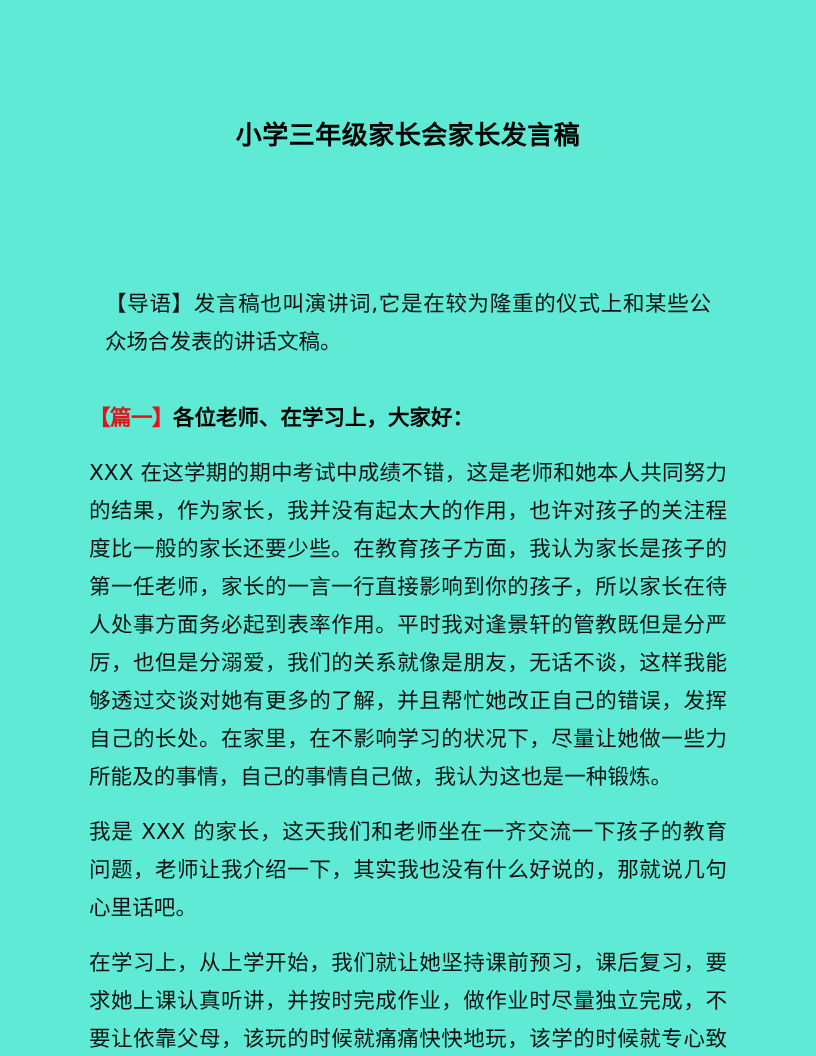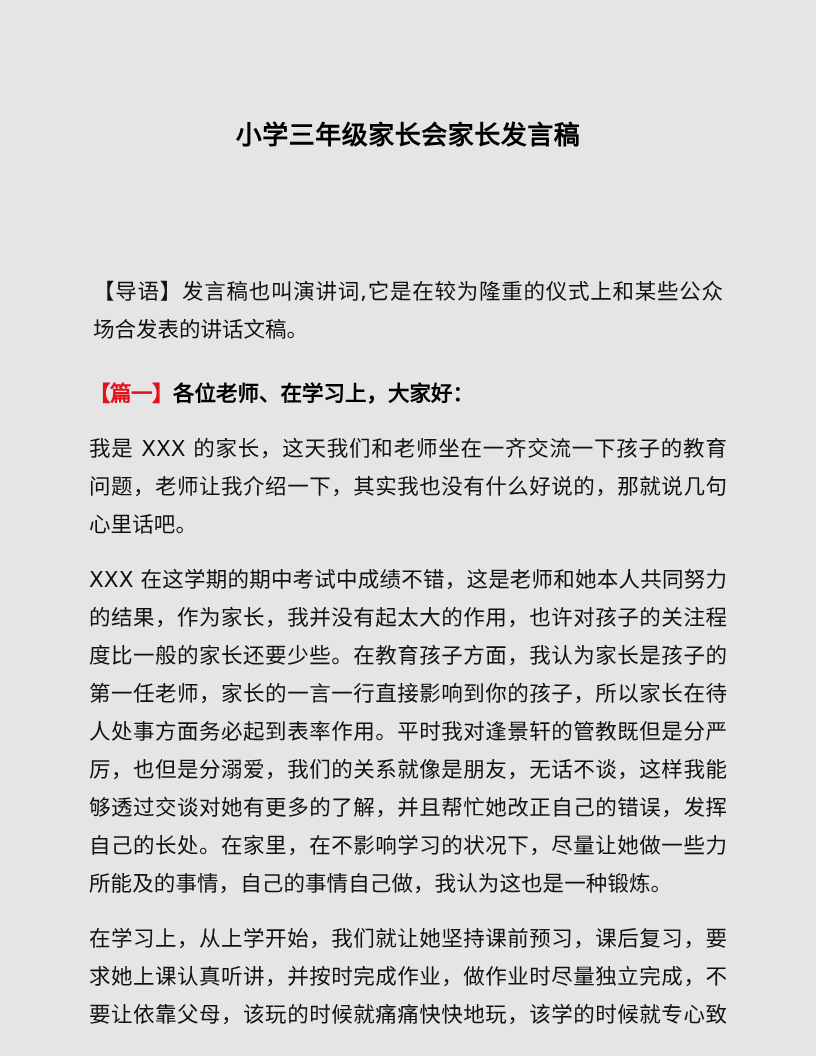--- a/index.html
+++ b/index.html
@@ -14,21 +14,21 @@
     overflow: hidden;
     font-family: "DejaVu Sans", "Liberation Sans", sans-serif;
     color: #000000;
     -webkit-font-smoothing: antialiased;
   }
 
   .page {
     position: relative;
     width: 816px;
     height: 1056px;
-    background: #e5e5e5;
+    background: #5eead4;
     box-sizing: border-box;
     overflow: hidden;
   }
 
   .content {
     position: absolute;
     left: 89px;
     top: 0;
     width: 638px;
   }
@@ -38,21 +38,21 @@
     font-size: 26px;
     font-weight: bold;
     letter-spacing: 0.5px;
     line-height: 34px;
     margin: 0;
     padding-top: 118px;
     color: #000000;
   }
 
   .intro {
-    margin: 4px;
+    margin: 16px;
     padding-top: 117px;
     font-size: 21.5px;
     line-height: 38px;
     text-align: justify;
     text-justify: inter-ideograph;
     color: #111111;
   }
 
   .section-heading {
     margin: 0;
@@ -98,20 +98,20 @@
   <div class="content">
 
     <h1 class="doc-title">小学三年级家长会家长发言稿</h1>
 
     <p class="intro">【导语】发言稿也叫演讲词,它是在较为隆重的仪式上和某些公众场合发表的讲话文稿。</p>
 
     <p class="section-heading">
       <span class="tag" style="color: rgb(228, 18, 27);">【篇一】</span><span class="greeting">各位老师、在学习上，大家好：</span>
     </p>
 
+    <p class="body-par">XXX 在这学期的期中考试中成绩不错，这是老师和她本人共同努力的结果，作为家长，我并没有起太大的作用，也许对孩子的关注程度比一般的家长还要少些。在教育孩子方面，我认为家长是孩子的第一任老师，家长的一言一行直接影响到你的孩子，所以家长在待人处事方面务必起到表率作用。平时我对逢景轩的管教既但是分严厉，也但是分溺爱，我们的关系就像是朋友，无话不谈，这样我能够透过交谈对她有更多的了解，并且帮忙她改正自己的错误，发挥自己的长处。在家里，在不影响学习的状况下，尽量让她做一些力所能及的事情，自己的事情自己做，我认为这也是一种锻炼。</p>
+
     <p class="body-par">我是 XXX 的家长，这天我们和老师坐在一齐交流一下孩子的教育问题，老师让我介绍一下，其实我也没有什么好说的，那就说几句心里话吧。</p>
-
-    <p class="body-par">XXX 在这学期的期中考试中成绩不错，这是老师和她本人共同努力的结果，作为家长，我并没有起太大的作用，也许对孩子的关注程度比一般的家长还要少些。在教育孩子方面，我认为家长是孩子的第一任老师，家长的一言一行直接影响到你的孩子，所以家长在待人处事方面务必起到表率作用。平时我对逢景轩的管教既但是分严厉，也但是分溺爱，我们的关系就像是朋友，无话不谈，这样我能够透过交谈对她有更多的了解，并且帮忙她改正自己的错误，发挥自己的长处。在家里，在不影响学习的状况下，尽量让她做一些力所能及的事情，自己的事情自己做，我认为这也是一种锻炼。</p>
 
     <p class="body-par clipped">在学习上，从上学开始，我们就让她坚持课前预习，课后复习，要求她上课认真听讲，并按时完成作业，做作业时尽量独立完成，不要让依靠父母，该玩的时候就痛痛快快地玩，该学的时候就专心致志地学，使她养成良好的学习习惯。此刻在她的学习上我们很少管，</p>
 
   </div>
 </div>
 
 </body></html>

